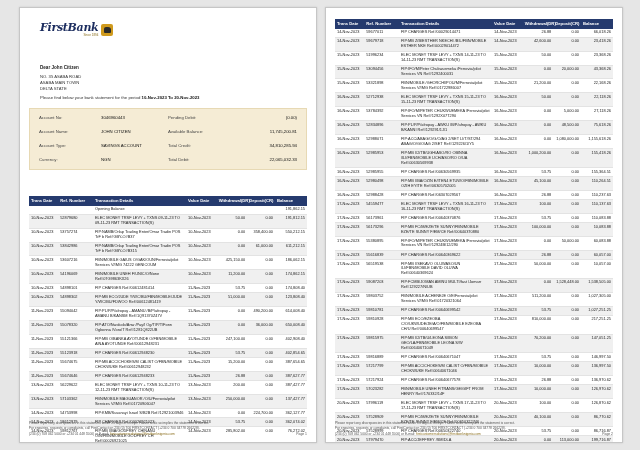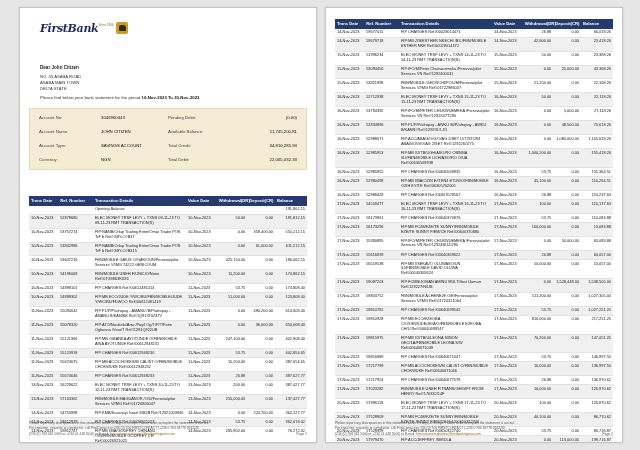--- a/index.html
+++ b/index.html
@@ -13,21 +13,21 @@
     position:absolute;top:7px;width:296px;height:434px;
     background:#ffffff;border:1px solid #c6c6c6;
     box-shadow:0 0 2px rgba(0,0,0,.12);
     overflow:hidden;
   }
   #page-1{left:19px;}
   #page-2{left:325px;}
 
   
   .logo-row{position:absolute;left:20px;top:14px;display:flex;align-items:center;gap:3px;}
-  .logo-text{display:flex;flex-direction:row;line-height:1;}
+  .logo-text{display:flex;flex-direction:column;line-height:1;}
   .logo-name{
     font-family:"DejaVu Serif","Liberation Serif",serif;
     font-style:italic;font-weight:bold;font-size:11px;color:#1b2c5e;letter-spacing:-0.3px;
   }
   .logo-tagline{font-size:3px;color:#8a6d1a;text-align:right;margin-top:1px;}
   .logo-emblem{
     width:12px;height:12px;border-radius:2px;background:#cf9a1d;position:relative;flex:0 0 auto;
   }
   .logo-emblem::after{
     content:"";position:absolute;left:2.5px;top:3px;width:7px;height:6px;

